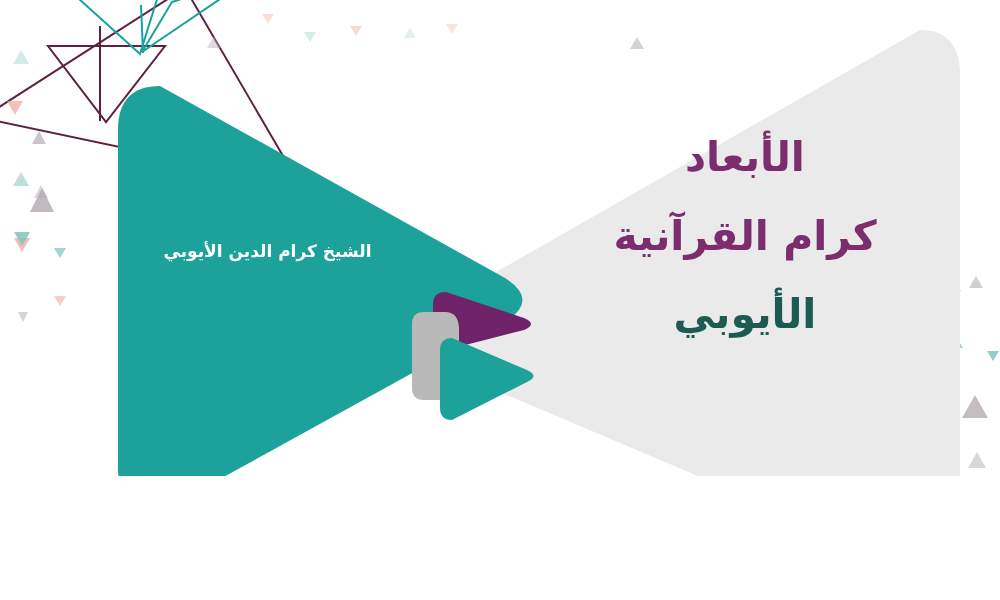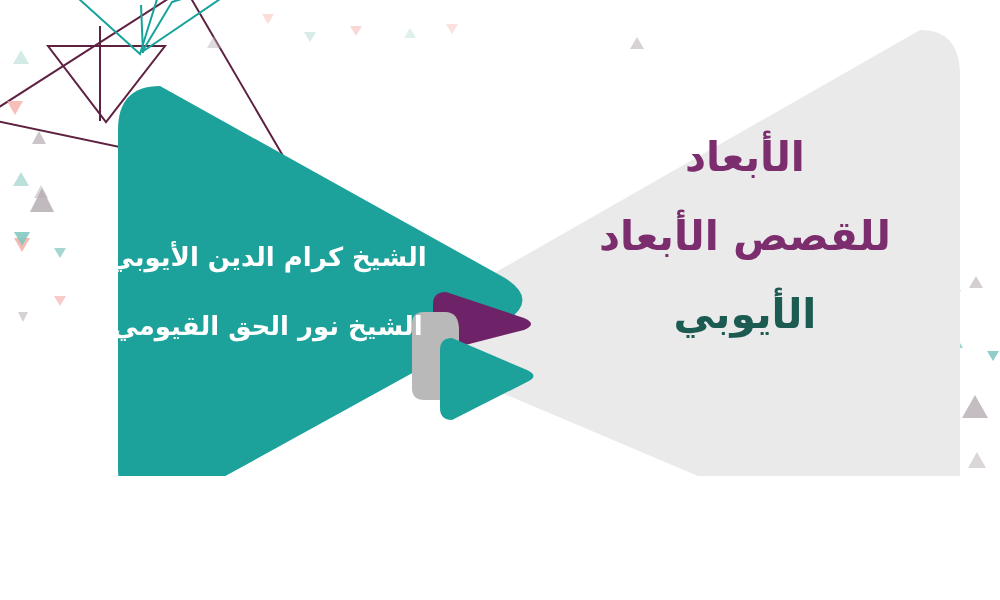--- a/index.html
+++ b/index.html
@@ -51,21 +51,21 @@
   #authors-block {
     position: absolute;
     top: 240px;
     left: 95px;
     width: 345px;
     text-align: center;
     direction: rtl;
   }
   .author-line {
     color: #ffffff;
-    font-size: 26px;
+    font-size: 17px;
     font-weight: 700;
     line-height: 1.34;
     white-space: nowrap;
   }
   .author-gap { height: 34px; }
 </style>
 </head>
 <body>
 
 <div id="stage">
@@ -248,24 +248,23 @@
                L 527 382
                Q 540 376 527 370
                Z" fill="#1CA29B"></path>
     </g>
   </svg>
 
   <div class="layer" id="text-layer">
 
     <div id="title-block">
       <div class="title-line tl-purple">الأبعاد</div>
-      <div class="title-line tl-purple">للقصص الأبعاد</div>
+      <div class="title-line tl-purple">كرام القرآنية</div>
       <div class="title-line tl-green">الأيوبي</div>
     </div>
 
     <div id="authors-block">
       <div class="author-line">الشيخ كرام الدين الأيوبي</div>
       <div class="author-gap"></div>
-      <div class="author-line">الشيخ نور الحق القيومي</div>
     </div>
 
   </div>
 </div>
 
 </body></html>

